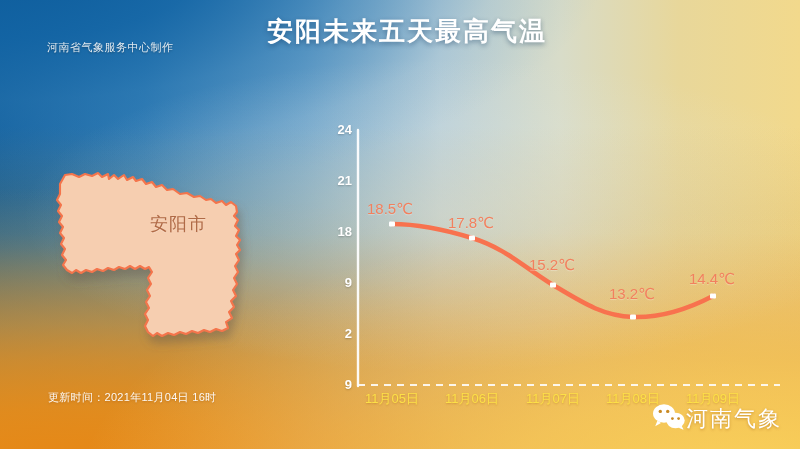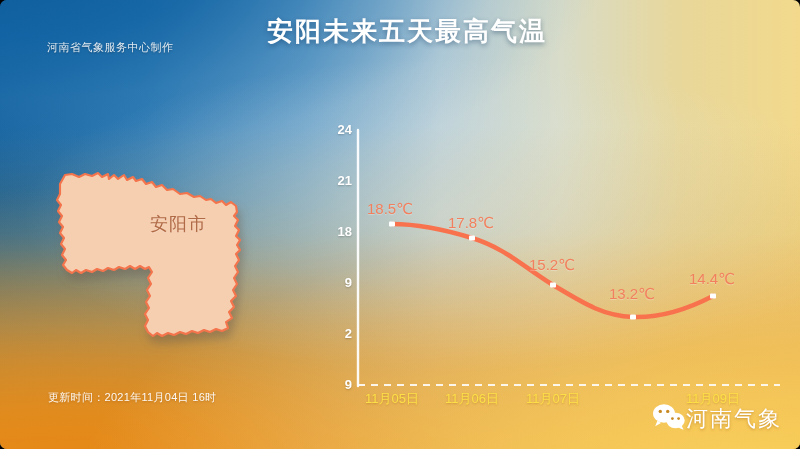--- a/index.html
+++ b/index.html
@@ -6,21 +6,20 @@
     margin: 0;
     padding: 0;
     background: #000;
   }
   #stage {
     position: relative;
     width: 800px;
     height: 449px;
     overflow: hidden;
     font-family: "Liberation Sans", "DejaVu Sans", sans-serif;
-    border-radius: 7px;
     -webkit-font-smoothing: antialiased;
   }
 
   
   .bg-base {
     position: absolute;
     inset: 0;
     background:
       linear-gradient(to bottom,
         rgba(20,95,160,0.00) 0%,
@@ -262,20 +261,21 @@
     <div class="ytick" style="left:322px; top:122px;">24</div>
     <div class="ytick" style="left:322px; top:173px;">21</div>
     <div class="ytick" style="left:322px; top:224px;">18</div>
     <div class="ytick" style="left:322px; top:275px;">9</div>
     <div class="ytick" style="left:322px; top:326px;">2</div>
     <div class="ytick" style="left:322px; top:377px;">9</div>
 
     <div class="xtick" style="left:352px;">11月05日</div>
     <div class="xtick" style="left:432px;">11月06日</div>
     <div class="xtick" style="left:513px;">11月07日</div>
+    <div class="xtick" style="left:593px;">11月08日</div>
     <div class="xtick" style="left:673px;">11月09日</div>
 
     <div class="dlabel" style="left:367px; top:200px;">18.5℃</div>
     <div class="dlabel" style="left:448px; top:214px;">17.8℃</div>
     <div class="dlabel" style="left:529px; top:256px;">15.2℃</div>
     <div class="dlabel" style="left:609px; top:285px;">13.2℃</div>
     <div class="dlabel" style="left:689px; top:270px;">14.4℃</div>
   </div>
 
   <div class="updtime">更新时间：2021年11月04日 16时</div>

